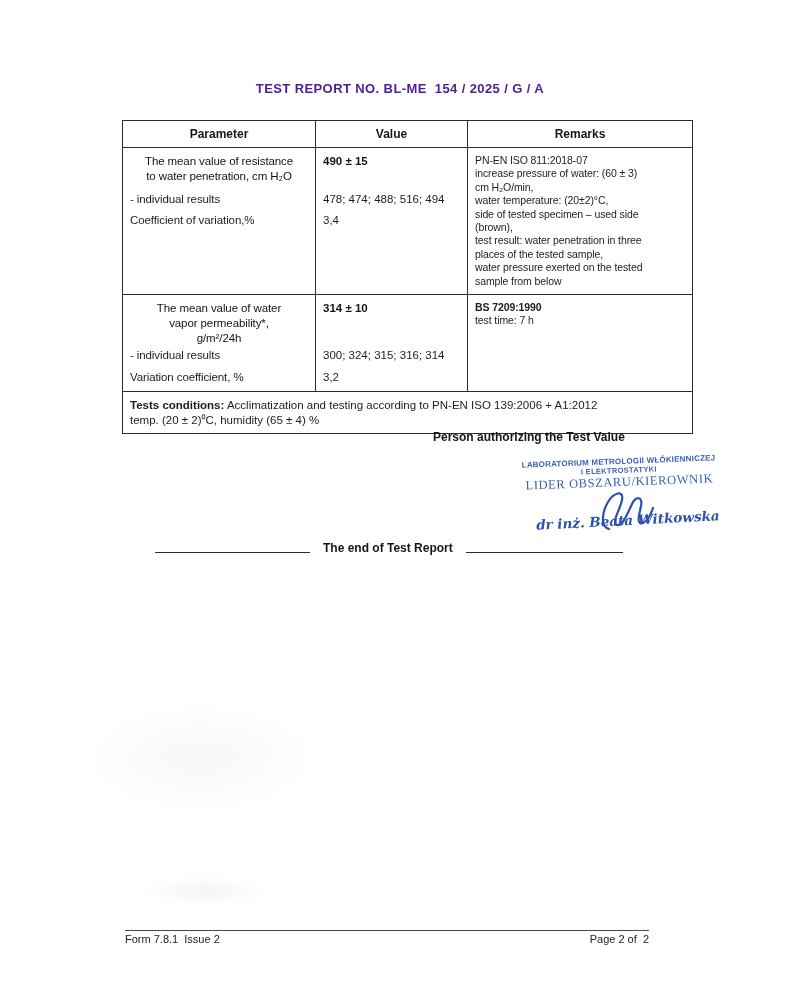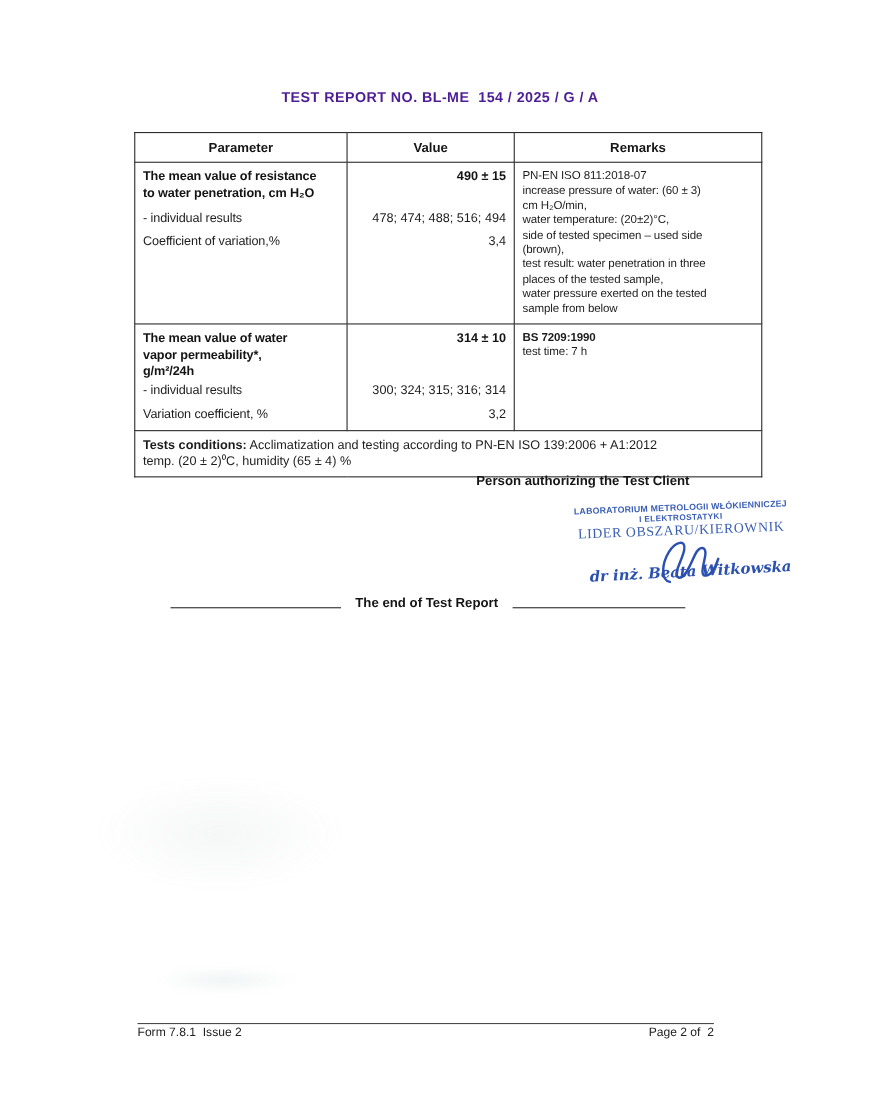--- a/index.html
+++ b/index.html
@@ -32,27 +32,27 @@
   table.report th, table.report td {
     border:1.5px solid #2c2c2c;
     vertical-align:top;
     padding:6px 7px;
   }
   table.report th {
     font-size:12px; font-weight:bold; text-align:center;
     padding:6px 4px; height:14px; color:#161616;
   }
   .param-cell  { font-size:11.5px; line-height:15px; letter-spacing:-0.1px; }
-  .value-cell  { font-size:11.5px; line-height:15px; text-align:right; }
+  .value-cell  { font-size:11.5px; line-height:15px; text-align:left; }
   .remarks-cell{ font-size:10.5px; line-height:13.4px; letter-spacing:-0.1px; padding-top:5px; }
 
   .pre { white-space:pre-line; }
   .bold { font-weight:bold; }
 
-  .param-title { font-weight:bold; white-space:pre-line; color:#141414; }
+  .param-title { font-weight:normal; white-space:pre-line; color:#141414;text-align:center; }
   .value-main  { font-weight:bold; color:#141414; }
 
   
   .r1 .b1 { height:38px; }
   .r1 .b2 { height:21px; }
   .r2 .b1 { height:47px; }
   .r2 .b2 { height:22px; }
   .r1-height { height:124px; }
   .r2-height { height:84px; }
 
@@ -186,21 +186,21 @@
 
   <tr>
     <td class="conditions-cell" colspan="3">
       <span class="bold">Tests conditions:</span><span class="conditions-text"> Acclimatization and testing according to PN-EN ISO 139:2006 + A1:2012
 temp. (20 ± 2)⁰C, humidity (65 ± 4) %</span>
     </td>
   </tr>
 </tbody>
   </table>
 
-<div class="auth-heading">Person authorizing the Test Client</div>
+<div class="auth-heading">Person authorizing the Test Value</div>
 
 <div class="stamp">
   <div class="stamp-l1">LABORATORIUM METROLOGII WŁÓKIENNICZEJ</div>
   <div class="stamp-l2">I ELEKTROSTATYKI</div>
   <div class="stamp-l3">LIDER OBSZARU/KIEROWNIK</div>
 </div>
 
 <div class="signature-scribble">
   <svg width="64" height="46" viewBox="0 0 64 46">
     <path d="M15 41 C 6 39, 8 24, 14 14 C 20 4, 30 2, 28 12 C 26 22, 17 35, 23 37 C 29 39, 34 24, 38 16 C 42 8, 49 8, 47 18 C 45 28, 42 37, 49 35 C 55 33, 57 25, 59 20" stroke="#2b50b0" stroke-width="2.2" fill="none" stroke-linecap="round"></path>

